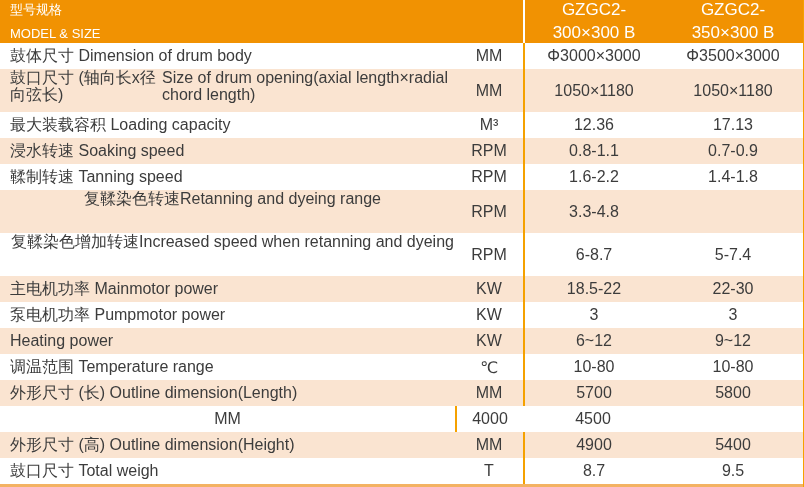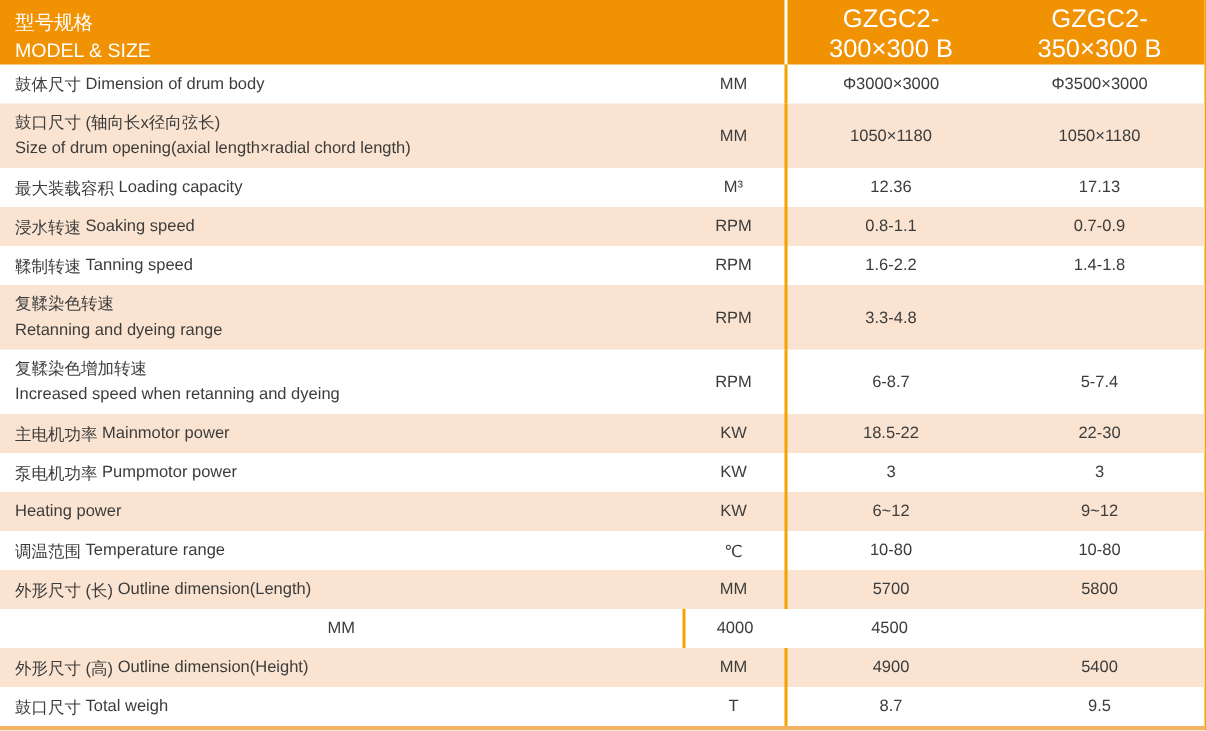--- a/index.html
+++ b/index.html
@@ -26,37 +26,37 @@
     display:grid;
     grid-template-columns:455px 68px 140px 140px;
     align-items:stretch;
   }
   
   .header-row{
     height:43px;
     background:var(--header-bg);
     color:var(--header-text);
   }
-  .header-row .cell{display:flex;flex-direction:column;justify-content:flex-end;}
+  .header-row .cell{display:flex;flex-direction:column;justify-content:space-between;}
   .hdr-label{padding-left:10px;align-items:flex-start;}
   .hdr-label div{line-height:19px;font-size:13px;}
   .hdr-model{align-items:center;text-align:center;}
   .hdr-model div{line-height:20px;font-size:17px;}
   .header-row .m1{border-left:2px solid #fff;}
   
-  .row{height:26px;font-size:11px;}
+  .row{height:26px;font-size:16px;}
   .row.double{height:43px;}
   .row:nth-child(even){background:var(--stripe-bg);}
   .row .cell{display:flex;align-items:center;justify-content:center;text-align:center;}
   .row .label{
     justify-content:flex-start;text-align:left;
     padding-left:10px;display:flex;flex-direction:row;
   }
   .row .label .cn::after{content:" ";white-space:pre;}
-  .row.double .label{flex-direction:column;align-items:flex-start;justify-content:center;}
+  .row.double .label{flex-direction:row;align-items:flex-start;justify-content:center;}
   .row.double .label .cn, .row.double .label .en{display:block;line-height:17px;}
   .row.double .label .cn::after{content:"";}
   .row .v1{border-left:2px solid var(--divider);}
   .bottom-rule{height:3px;background:var(--bottom-line);margin-top:auto;}
 </style>
 </head>
 <body>
 
 <div class="spec-table">
 

